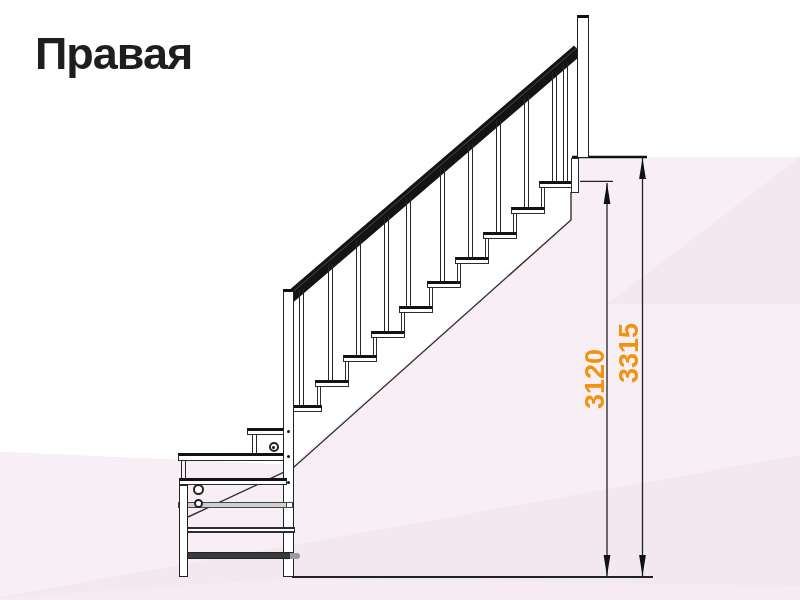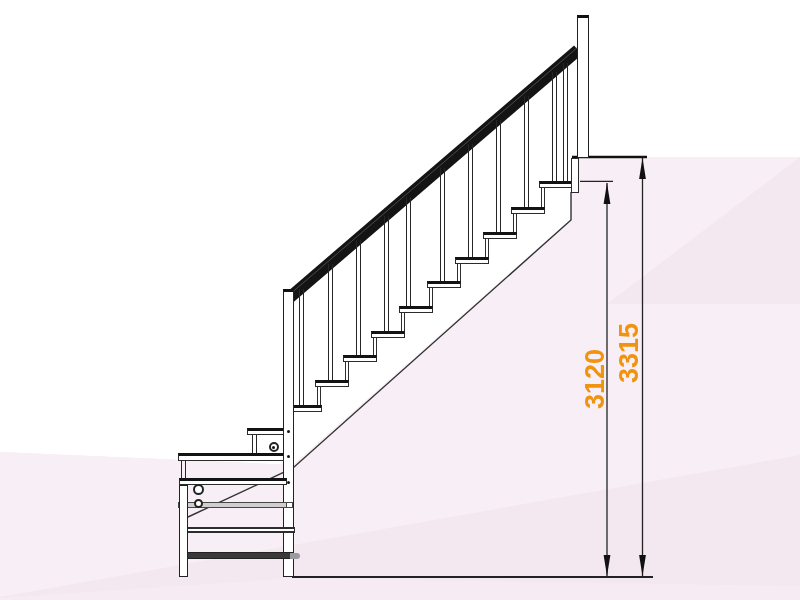--- a/index.html
+++ b/index.html
@@ -50,20 +50,21 @@
     <line x1="580" y1="181.3" x2="613" y2="181.3" stroke="#222" stroke-width="1.3"></line>
     <line x1="607" y1="183" x2="607" y2="576" stroke="#222" stroke-width="1.3"></line>
     <polygon points="607,183 603.6,204 610.4,204" fill="#111"></polygon>
     <polygon points="607,576 603.6,555 610.4,555" fill="#111"></polygon>
 
     <line x1="642.5" y1="158" x2="642.5" y2="576" stroke="#222" stroke-width="1.3"></line>
     <polygon points="642.5,158 639.1,179 645.9,179" fill="#111"></polygon>
     <polygon points="642.5,576 639.1,555 645.9,555" fill="#111"></polygon>
   </svg>
 
+  <div class="title">Правая</div>
 
   <div id="stairs">
       <div class="baluster" style="left: 563px; top: 63px; height: 118px;"></div>
       <div class="baluster" style="left: 552px; top: 72px; height: 109px;"></div>
       <div class="baluster" style="left: 524px; top: 96px; height: 111px;"></div>
       <div class="baluster" style="left: 496px; top: 120px; height: 112px;"></div>
       <div class="baluster" style="left: 468px; top: 144px; height: 112.5px;"></div>
       <div class="baluster" style="left: 440px; top: 168px; height: 113px;"></div>
       <div class="baluster" style="left: 406px; top: 197px; height: 108.5px;"></div>
       <div class="baluster" style="left: 384px; top: 216px; height: 114.5px;"></div>

